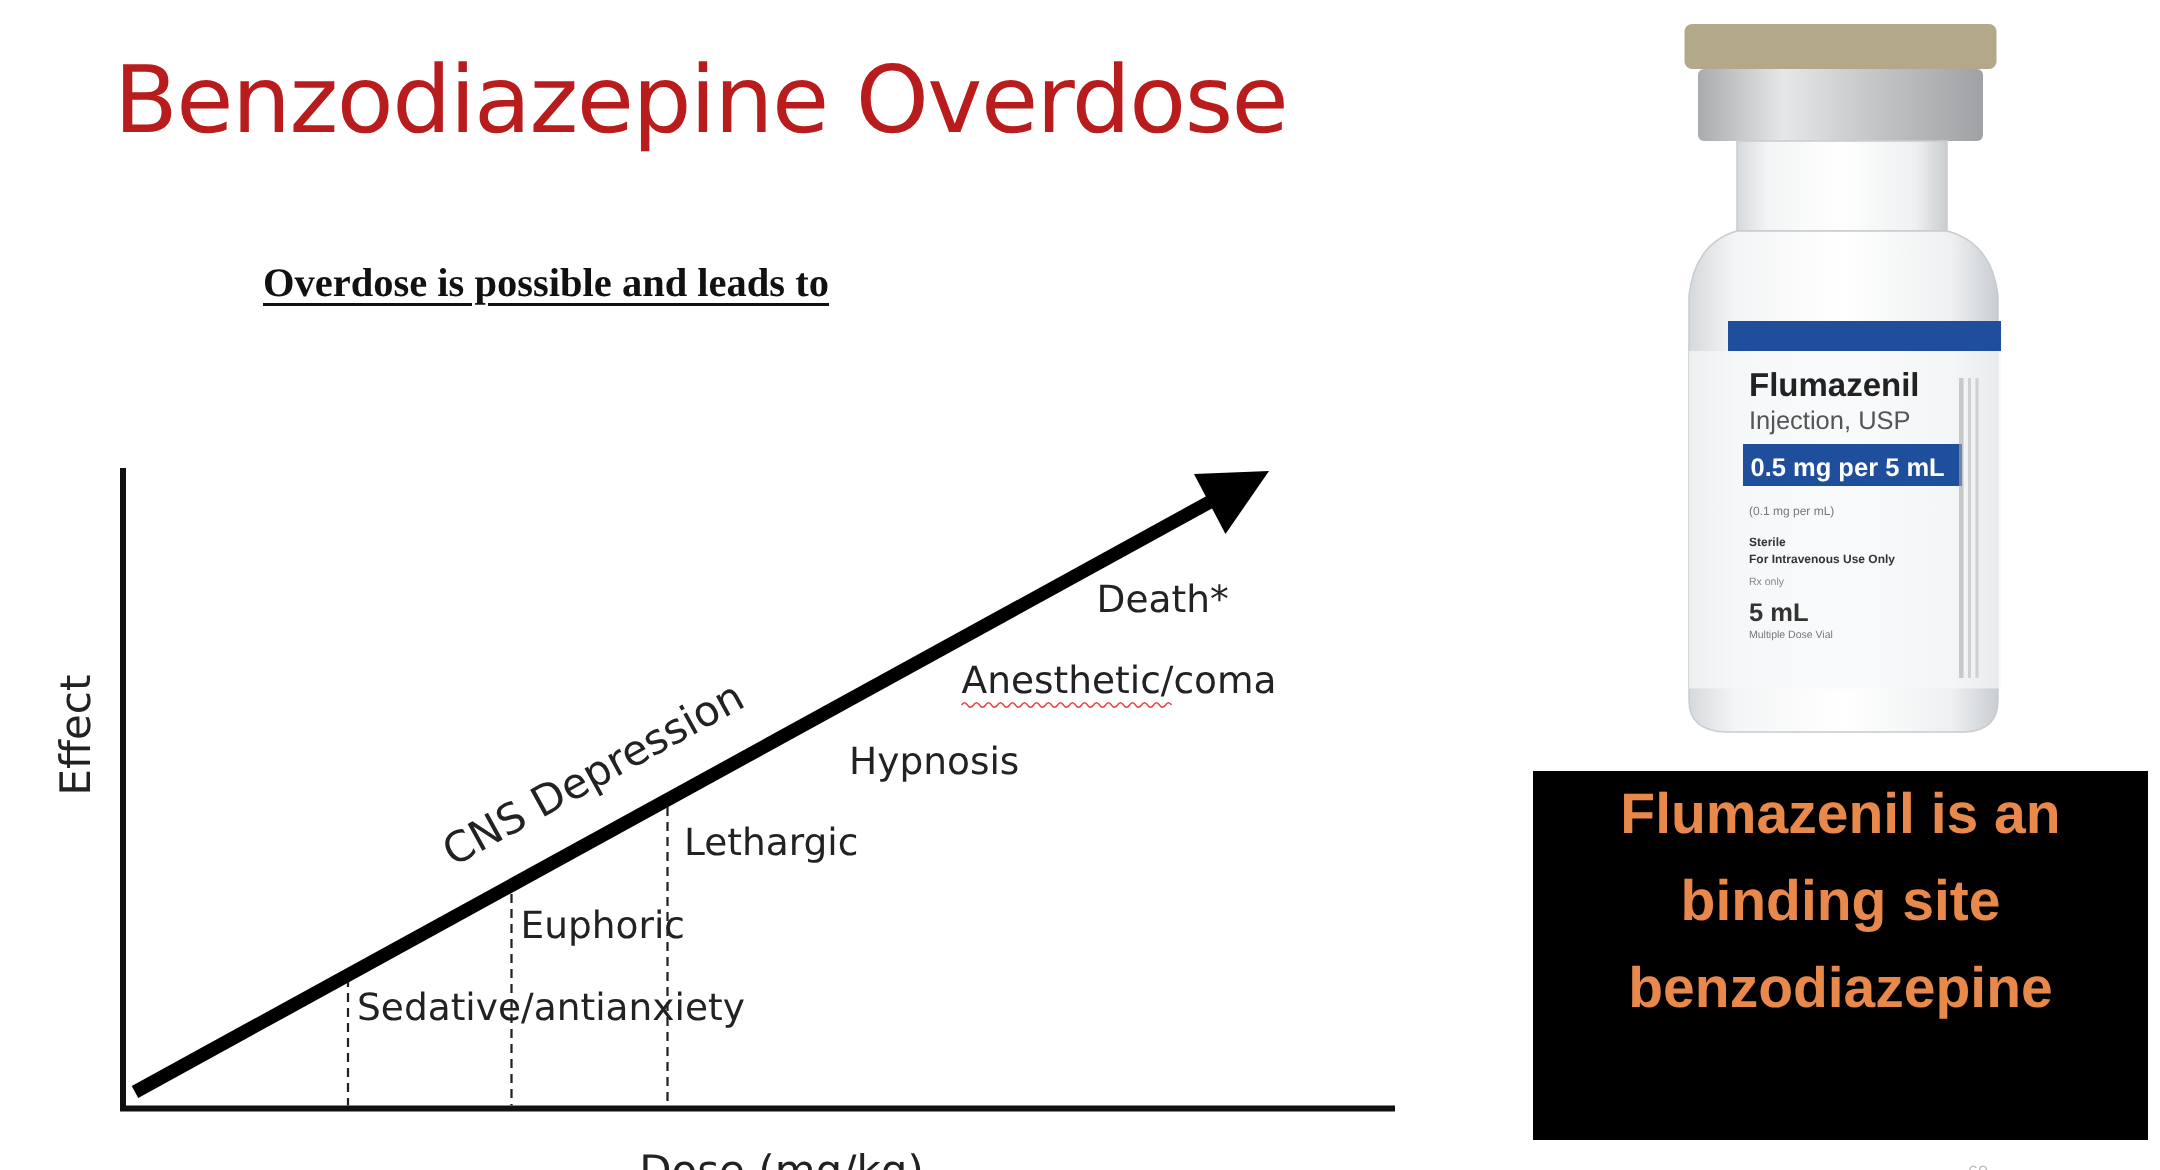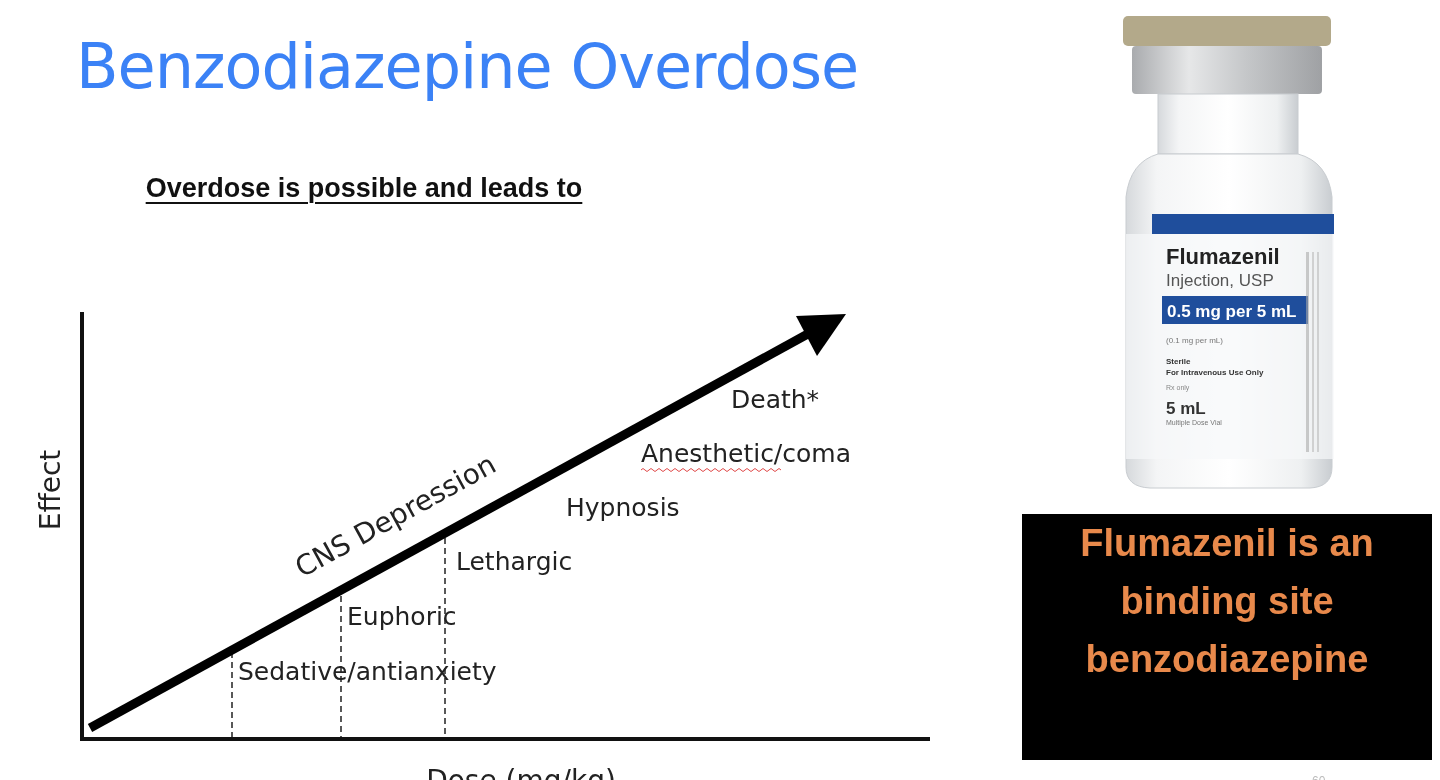--- a/index.html
+++ b/index.html
@@ -4,26 +4,26 @@
 <style>
   html, body { margin: 0; padding: 0; }
   body {
     width: 1440px; height: 780px; overflow: hidden;
     background: #ffffff; position: relative;
     font-family: "DejaVu Sans", sans-serif;
   }
   .slide-title {
     position: absolute; left: 76px; top: 30px;
     font-family: "DejaVu Sans", sans-serif;
-    font-size: 62px; font-weight: normal; color: #3b82f6;
+    font-size: 62px; font-weight: normal; color: #b91c1c;
     letter-spacing: -1px; white-space: nowrap;
   }
   .subtitle {
     position: absolute; left: 64px; top: 166px; width: 600px;
-    text-align: center; font-family: Liberation Sans, sans-serif;
+    text-align: center; font-family: Liberation Serif, serif;
     font-weight: bold; font-size: 27px; line-height: 44px; color: #111;
   }
   .subtitle span { text-decoration: underline; text-decoration-thickness: 2px; text-underline-offset: 5px; }
   svg.chart { position: absolute; left: 0; top: 0; }
   .chart text { font-family: "DejaVu Sans", sans-serif; fill: #222; }
   .vial { position: absolute; left: 1110px; top: 12px; width: 240px; height: 480px; }
   .callout {
     position: absolute; left: 1022px; top: 514px; width: 410px; height: 246px;
     background: #000; color: #e8894b;
     font-family: "Liberation Sans", sans-serif; font-weight: bold;

